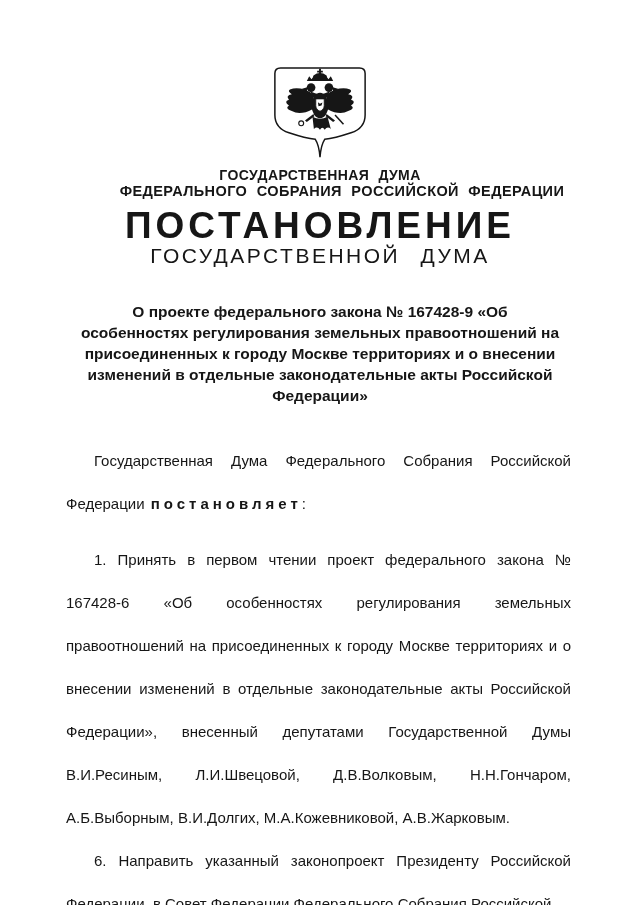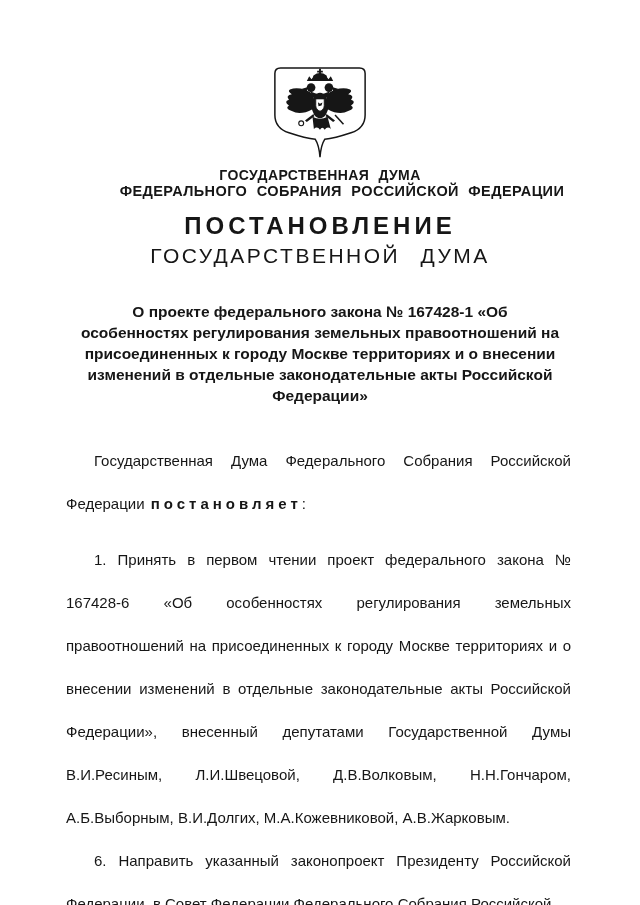--- a/index.html
+++ b/index.html
@@ -24,21 +24,21 @@
     text-align: center;
     font-weight: bold;
     font-size: 14px;
     line-height: 16px;
     letter-spacing: 0.4px;
     word-spacing: 5px;
   }
   .org-header .org-line-2 { font-size: 14.5px; padding-left: 44px; }
   .doc-type { margin-top: 12px; text-align: center; }
   .doc-type-main {
-    font-size: 24px;
+    font-size: 37px;
     font-weight: bold;
     letter-spacing: 4px;
     line-height: 30px;
   }
   .doc-type-sub {
     margin-top: 2px;
     font-size: 21px;
     font-weight: normal;
     letter-spacing: 2.5px;
     word-spacing: 12px;
@@ -118,21 +118,21 @@
   <div class="org-header">
     <div class="org-line-1">ГОСУДАРСТВЕННАЯ ДУМА</div>
     <div class="org-line-2">ФЕДЕРАЛЬНОГО СОБРАНИЯ РОССИЙСКОЙ ФЕДЕРАЦИИ</div>
   </div>
 
   <div class="doc-type">
     <div class="doc-type-main">ПОСТАНОВЛЕНИЕ</div>
     <div class="doc-type-sub">ГОСУДАРСТВЕННОЙ ДУМА</div>
   </div>
 
-  <div class="subject">О проекте федерального закона № 167428-1 «Об особенностях регулирования земельных правоотношений на присоединенных к городу Москве территориях и о внесении изменений в отдельные законодательные акты Российской Федерации»</div>
+  <div class="subject">О проекте федерального закона № 167428-9 «Об особенностях регулирования земельных правоотношений на присоединенных к городу Москве территориях и о внесении изменений в отдельные законодательные акты Российской Федерации»</div>
 
   <div class="body-text">
     <p class="preamble"><span>Государственная Дума Федерального Собрания Российской Федерации</span> <span class="emphasis-spaced">постановляет</span><span>:</span></p>
     <p>1. Принять в первом чтении проект федерального закона № 167428-6 «Об особенностях регулирования земельных правоотношений на присоединенных к городу Москве территориях и о внесении изменений в отдельные законодательные акты Российской Федерации», внесенный депутатами Государственной Думы В.И.Ресиным, Л.И.Швецовой, Д.В.Волковым, Н.Н.Гончаром, А.Б.Выборным, В.И.Долгих, М.А.Кожевниковой, А.В.Жарковым.</p>
     <p>6. Направить указанный законопроект Президенту Российской Федерации, в Совет Федерации Федерального Собрания Российской</p>
   </div>
 
 </div>
 
 </body></html>

